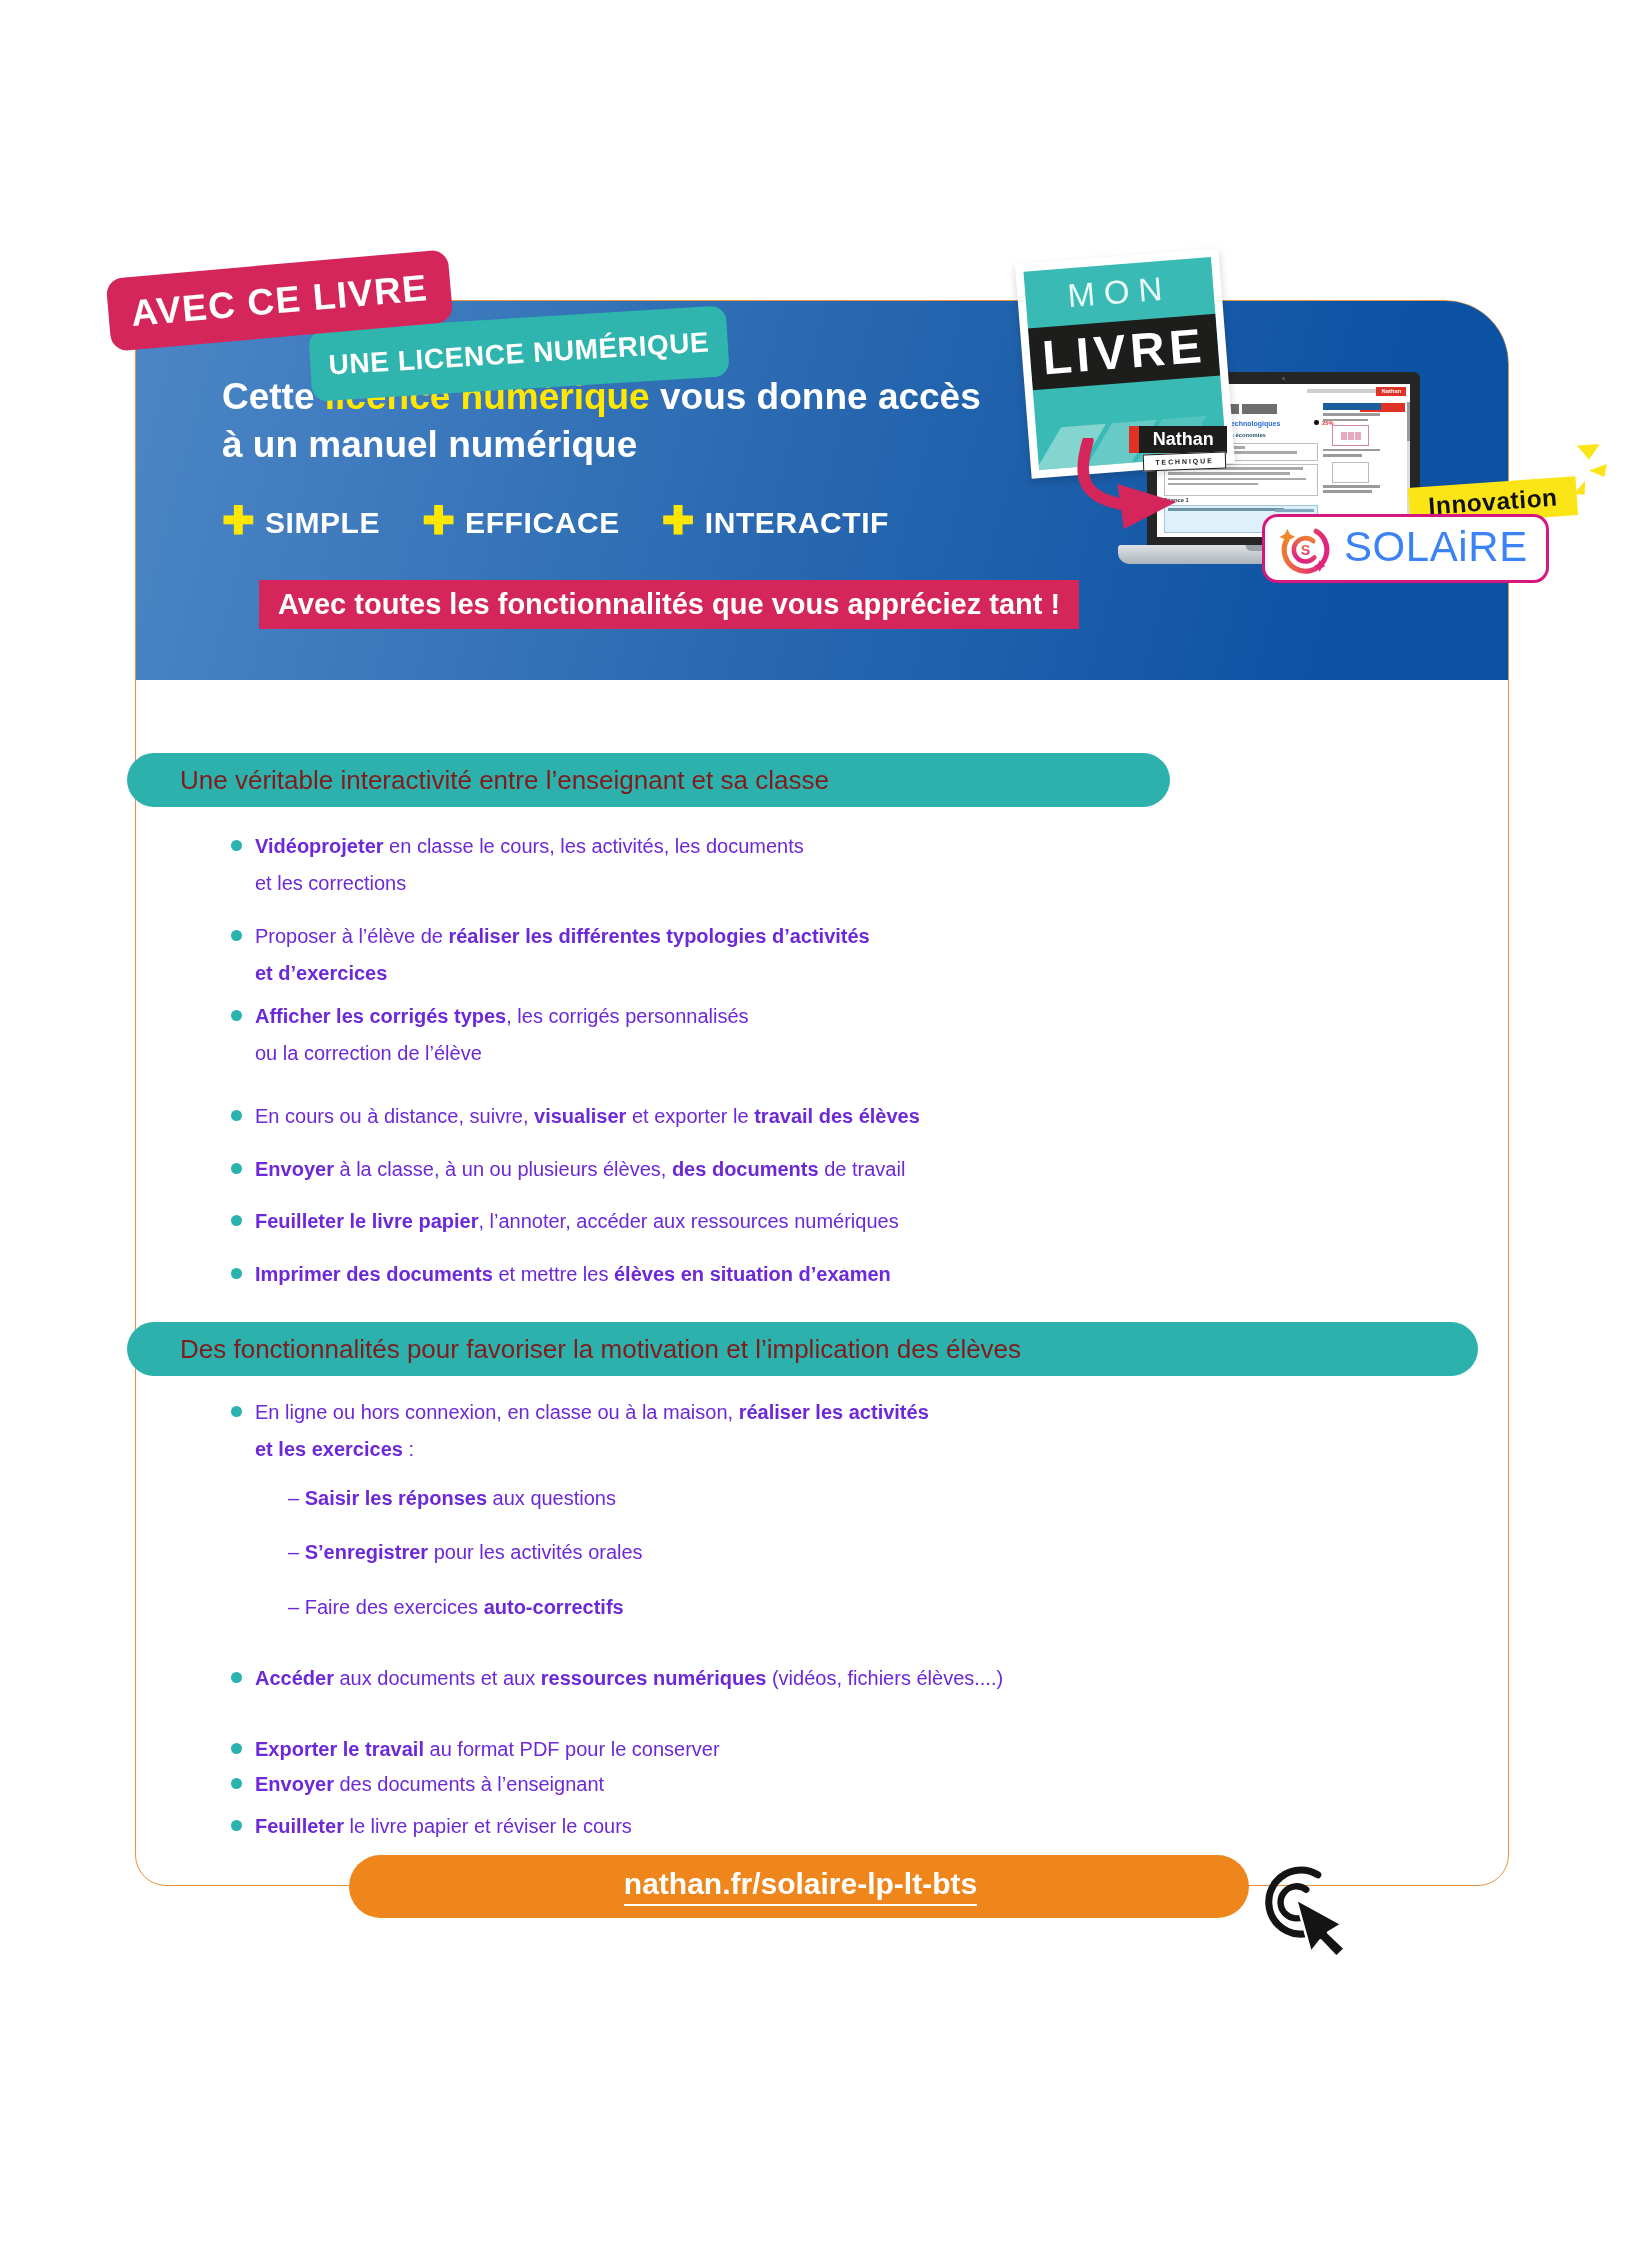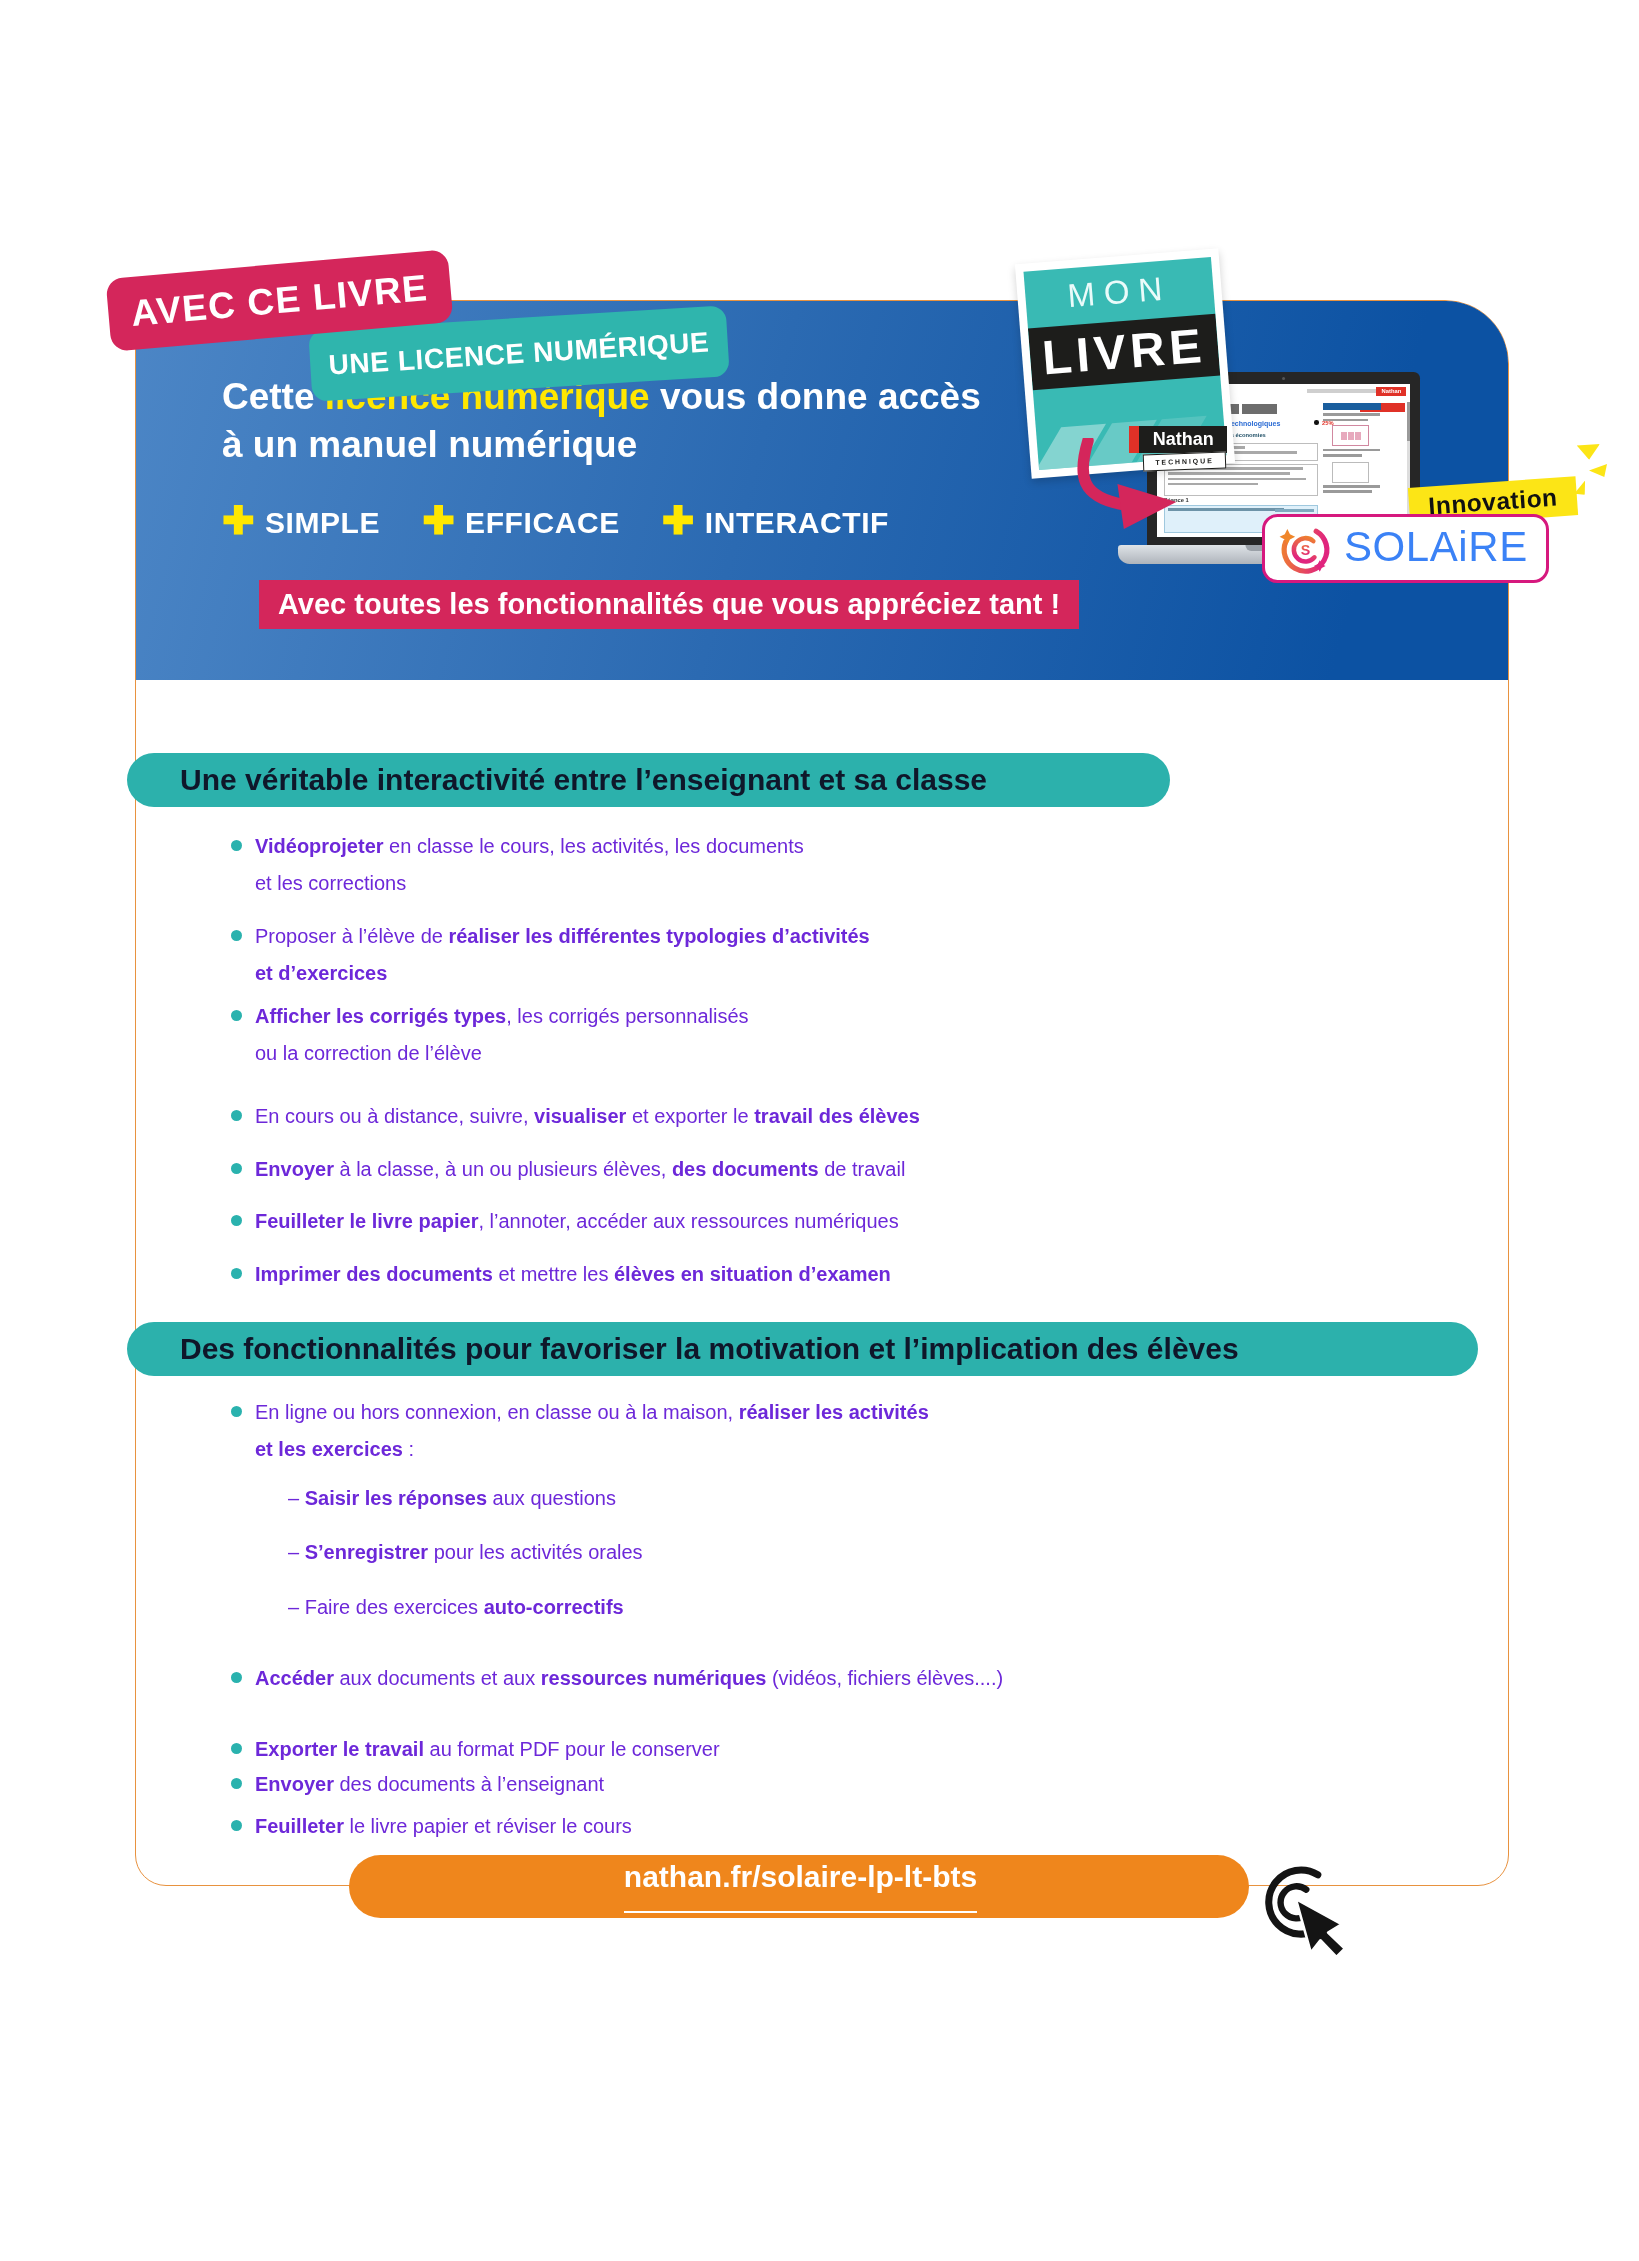--- a/index.html
+++ b/index.html
@@ -109,37 +109,37 @@
   .sp2{left:1589px;top:464px;width:18px;height:13px;clip-path:polygon(0 50%,100% 0,85% 100%)}
   .sp3{left:1573px;top:483px;width:15.4px;height:13px;clip-path:polygon(0 60%,100% 0,60% 100%);transform:rotate(-24deg)}
   .solaire{
     left:1262px;top:514px;width:287px;height:69px;background:#fff;border:3.2px solid #d6187e;border-radius:15.4px;
     display:flex;align-items:center;gap:10.3px;padding:0 11.6px;z-index:6;box-sizing:border-box;
   }
   .solaire-word{font-size:42px;font-weight:400;color:#3b82f6;letter-spacing:0.6px;transform:translateY(-1.9px)}
 
   
   .pill{
-    background:#2cb1ac;height:54px;border-radius:27px;color:#0f172a;font-size:30px;font-weight:700;
+    background:#2cb1ac;height:54px;border-radius:27px;color:#7f1d1d;font-size:26px;font-weight:400;
     display:flex;align-items:center;padding-left:53px;box-sizing:border-box;z-index:2;white-space:nowrap;
   }
   .pill1{left:127px;top:753px;width:1043px}
   .pill2{left:127px;top:1322px;width:1351px}
 
   
   .bi{font-size:20px;line-height:37px;color:#6d28d9;width:1253px;z-index:2;padding-left:24px}
   .bi .dot{position:absolute;left:0;top:12.2px;width:11px;height:11px;border-radius:50%;background:#2ab2ae}
   .bi.dash{padding-left:0;width:1196px}
 
   
   .footer-pill{
     left:349px;top:1855px;width:900px;height:63px;background:#ef861c;border-radius:31.5px;z-index:7;
     display:flex;align-items:center;justify-content:center;color:#fff;font-size:30px;font-weight:700;white-space:nowrap;
   }
-  .footer-pill .link{text-decoration:none;color:#fff;border-bottom:2.6px solid #fff;padding-bottom:17px;margin-left:3px}
+  .footer-pill .link{text-decoration:none;color:#fff;border-bottom:2.6px solid #fff;padding-bottom:3px;margin-left:3px}
   .click-icon{left:1246px;top:1858px;z-index:8}
 </style>
 </head>
 <body>
 
 <div class="abs card">
   <div class="bluehead"></div>
 </div>
 
 <div class="abs badge badge-pink">

